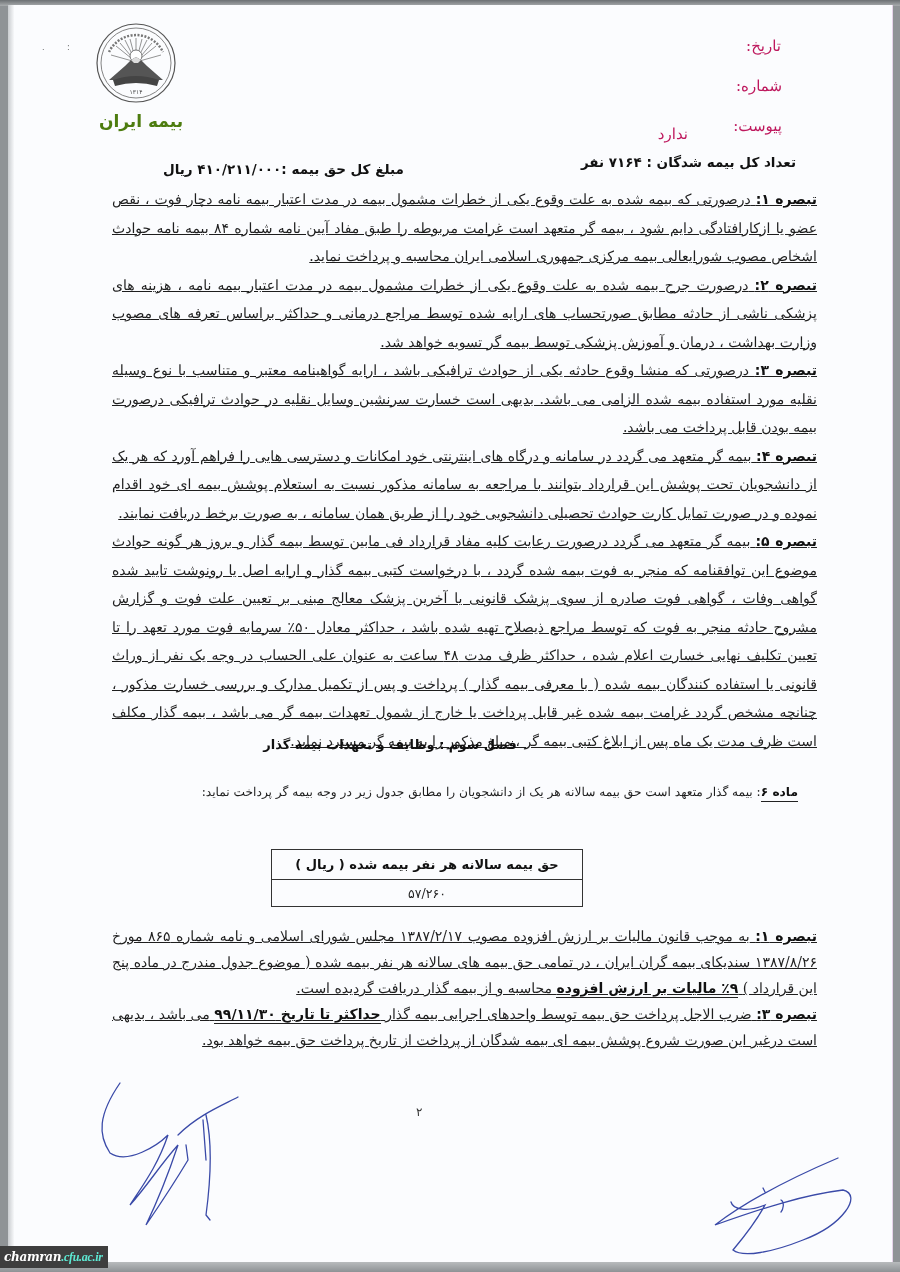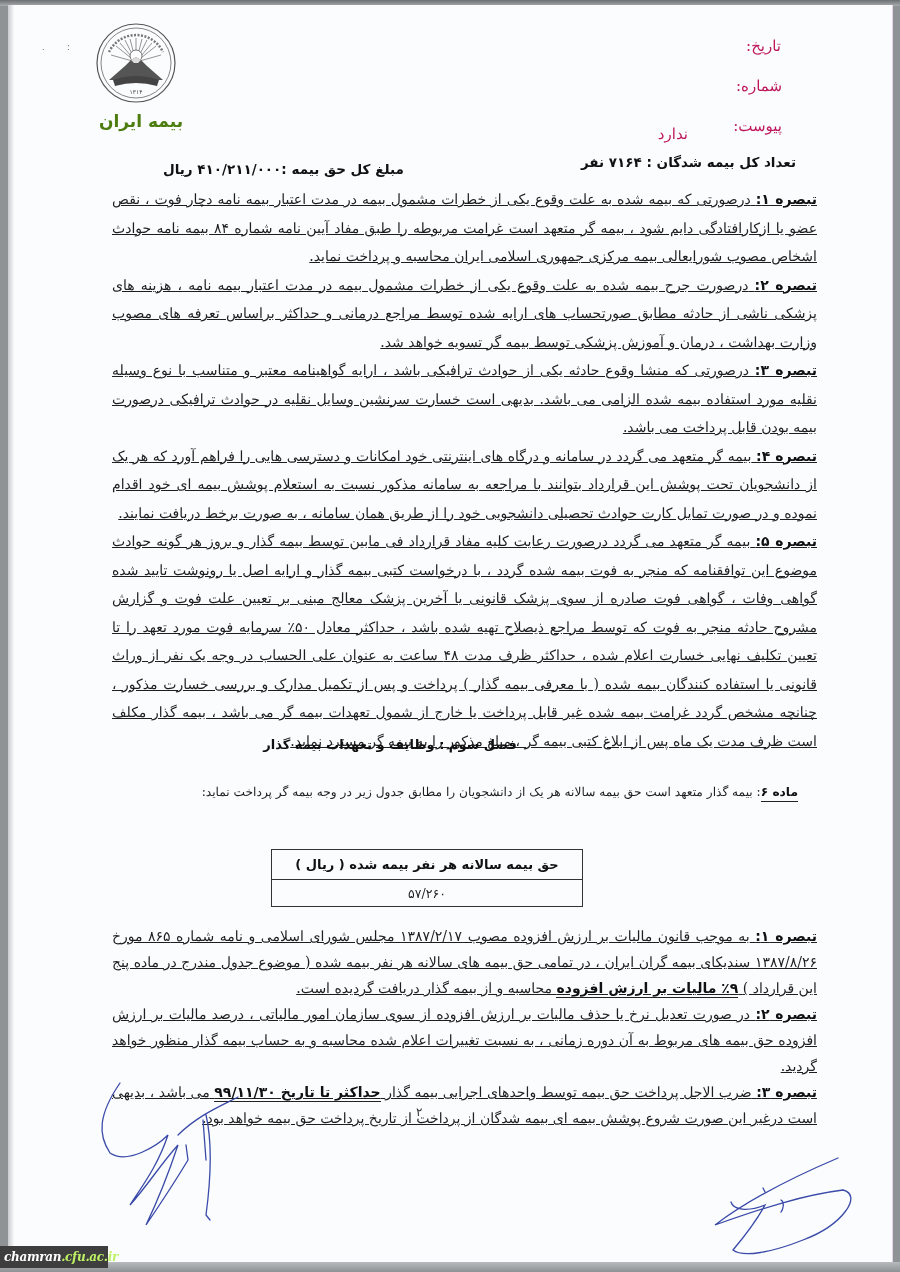--- a/index.html
+++ b/index.html
@@ -78,21 +78,21 @@
     .page-num {
       position: absolute; top: 1100px; left: 408px; font-family: "DejaVu Serif", serif; font-size: 12px; color: #333;
     }
     .signature { position: absolute; }
     .watermark {
       position: absolute; left: 0; top: 1246px; width: 104px; height: 22px;
       background: #3e3e3e; color: #fff; z-index: 5;
       font-family: "DejaVu Serif", serif; font-style: italic; font-weight: bold; font-size: 12px;
       line-height: 22px; padding-left: 4px; white-space: nowrap; letter-spacing: -0.3px;
     }
-    .watermark .accent { color: #bef264; }
+    .watermark .accent { color: #5eead4; font-family: Liberation Serif, serif; }
   </style>
 </head>
 <body>
 
 <div class="scan-top"></div>
 
 <div class="page">
   <div class="edge-left"></div>
   <div class="edge-line"></div>
 
@@ -148,21 +148,20 @@
           <td class="th">حق بیمه سالانه هر نفر بیمه شده ( ریال )</td>
         </tr>
     <tr>
           <td class="tv">۵۷/۲۶۰</td>
         </tr>
   </tbody>
     </table>
 
   <div class="body-text" style="top:918px; line-height:26px;">
     <div><b>تبصره ۱:</b> <span>به موجب قانون مالیات بر ارزش افزوده مصوب ۱۳۸۷/۲/۱۷ مجلس شورای اسلامی و نامه شماره ۸۶۵ مورخ ۱۳۸۷/۸/۲۶ سندیکای بیمه گران ایران ، در تمامی حق بیمه های سالانه هر نفر بیمه شده ( موضوع جدول مندرج در ماده پنج این قرارداد )</span> <b class="ul">۹٪ مالیات بر ارزش افزوده</b> <span>محاسبه و از بیمه گذار دریافت گردیده است.</span></div>
-    <div><b>تبصره ۲:</b> <span>در صورت تعدیل نرخ یا حذف مالیات بر ارزش افزوده از سوی سازمان امور مالیاتی ، درصد مالیات بر ارزش افزوده حق بیمه های مربوط به آن دوره زمانی ، به نسبت تغییرات اعلام شده محاسبه و به حساب بیمه گذار منظور خواهد گردید.</span></div>
     <div><b>تبصره ۳:</b> <span>ضرب الاجل پرداخت حق بیمه توسط واحدهای اجرایی بیمه گذار</span> <b class="ul">حداکثر تا تاریخ ۹۹/۱۱/۳۰</b> <span>می باشد ، بدیهی است درغیر این صورت شروع پوشش بیمه ای بیمه شدگان از پرداخت از تاریخ پرداخت حق بیمه خواهد بود.</span></div>
   </div>
 
   <div class="page-num">۲</div>
 
   <svg class="signature" style="left:80px; top:1070px;" width="220" height="160" viewBox="0 0 220 160">
     <path d="M32 8 C10 40 10 60 22 78 C40 90 70 70 80 60 C70 90 55 110 42 130 C60 110 72 90 90 70 C80 100 70 125 58 150 C75 125 88 105 100 85 L98 70 M118 40 C125 70 122 110 118 140 L122 145 M115 45 L118 85 M90 60 C110 40 135 30 150 22" fill="none" stroke="#3a4aa8" stroke-width="1.3" stroke-linecap="round"></path>
   </svg>
   <svg class="signature" style="left:695px; top:1145px;" width="170" height="110" viewBox="0 0 170 110">
     <path d="M135 8 C95 25 45 50 12 75 C60 58 100 45 140 40 C160 45 140 75 100 90 C70 102 40 108 30 100 C45 82 55 68 62 55 C45 62 30 60 28 52 M60 38 L62 42 M78 50 C82 52 80 60 78 62" fill="none" stroke="#3a4aa8" stroke-width="1.3" stroke-linecap="round"></path>

